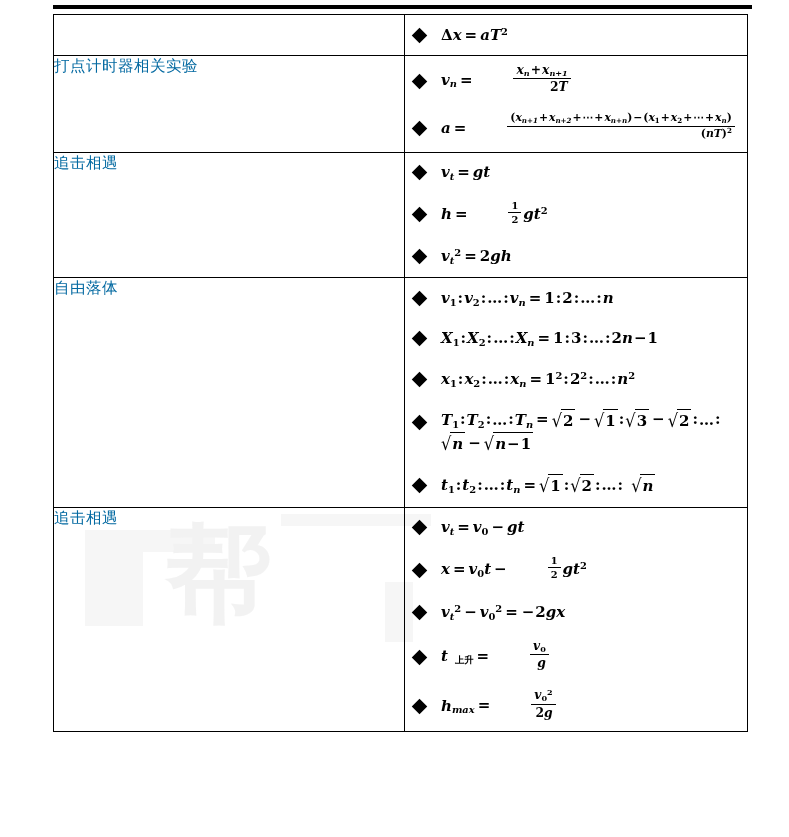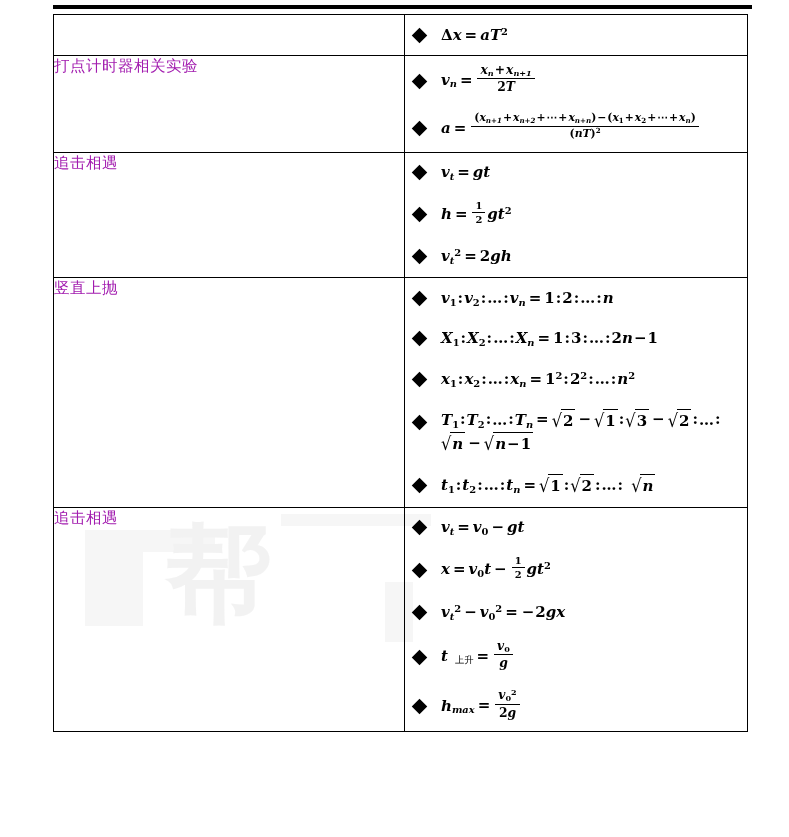--- a/index.html
+++ b/index.html
@@ -78,21 +78,21 @@
     border: 1px solid #000000;
     vertical-align: top;
     padding: 0;
     background: transparent;
   }
   td.label-cell {
     width: 350px;
     padding: 12px 0 10px 12px;
     font-family: Liberation Sans, sans-serif;
     font-size: 15.5px;
-    color: #a21caf;
+    color: #0369a1;
     letter-spacing: .5px;
     line-height: 1.3;
   }
   td.formula-cell {
     padding: 0;
   }
 
   ul.formula-list {
     list-style: none;
     margin: 0;
@@ -146,46 +146,48 @@
     font-size: 0.66em;
     font-style: italic;
     font-weight: bold;
     line-height: 0;
   }
   sub { vertical-align: -0.28em; }
   sup { vertical-align: 0.52em; }
   sub.up, sup.up { font-style: normal; }
   sub.cjk-sub {
     font-style: normal;
-    font-weight: normal;
+    font-weight: bold;
     font-family: "DejaVu Sans", "Liberation Sans", sans-serif;
     font-size: 0.62em;
   }
 
   
   .frac {
     display: inline-block;
     vertical-align: middle;
     text-align: center;
     position: relative;
     top: -0.15em;
     margin: 0 2px;
   }
   .frac > .fnum {
     display: block;
     padding: 0 3px 1px 3px;
     border-bottom: 1.3px solid #000;
     font-size: 0.82em;
     line-height: 1.15;
+    margin-left: 36px;
   }
   .frac > .fden {
     display: block;
     padding: 1px 3px 0 3px;
     font-size: 0.82em;
     line-height: 1.15;
+    text-align: right;
   }
   .frac.small > .fnum, .frac.small > .fden { font-size: 0.72em; }
   .frac.tight > .fnum, .frac.tight > .fden { font-size: 0.66em; }
 
   
   .sqrt {
     display: inline-block;
     white-space: nowrap;
     vertical-align: middle;
   }
@@ -277,21 +279,21 @@
               <span class="bullet"></span>
               <span class="math">
                 v<sub>t</sub><sup class="up">2</sup><span class="op">=</span><span class="num">2</span>gh
               </span>
             </li>
           </ul>
         </td>
       </tr>
 
       <tr>
-        <td class="label-cell">竖直上抛</td>
+        <td class="label-cell">自由落体</td>
         <td class="formula-cell">
           <ul class="formula-list">
             <li>
               <span class="bullet"></span>
               <span class="math">
                 v<sub class="up">1</sub><span class="opn">:</span>v<sub class="up">2</sub><span class="opn">:</span><span class="up">…</span><span class="opn">:</span>v<sub>n</sub><span class="op">=</span><span class="num">1</span><span class="opn">:</span><span class="num">2</span><span class="opn">:</span><span class="up">…</span><span class="opn">:</span>n
               </span>
             </li>
             <li>
               <span class="bullet"></span>

